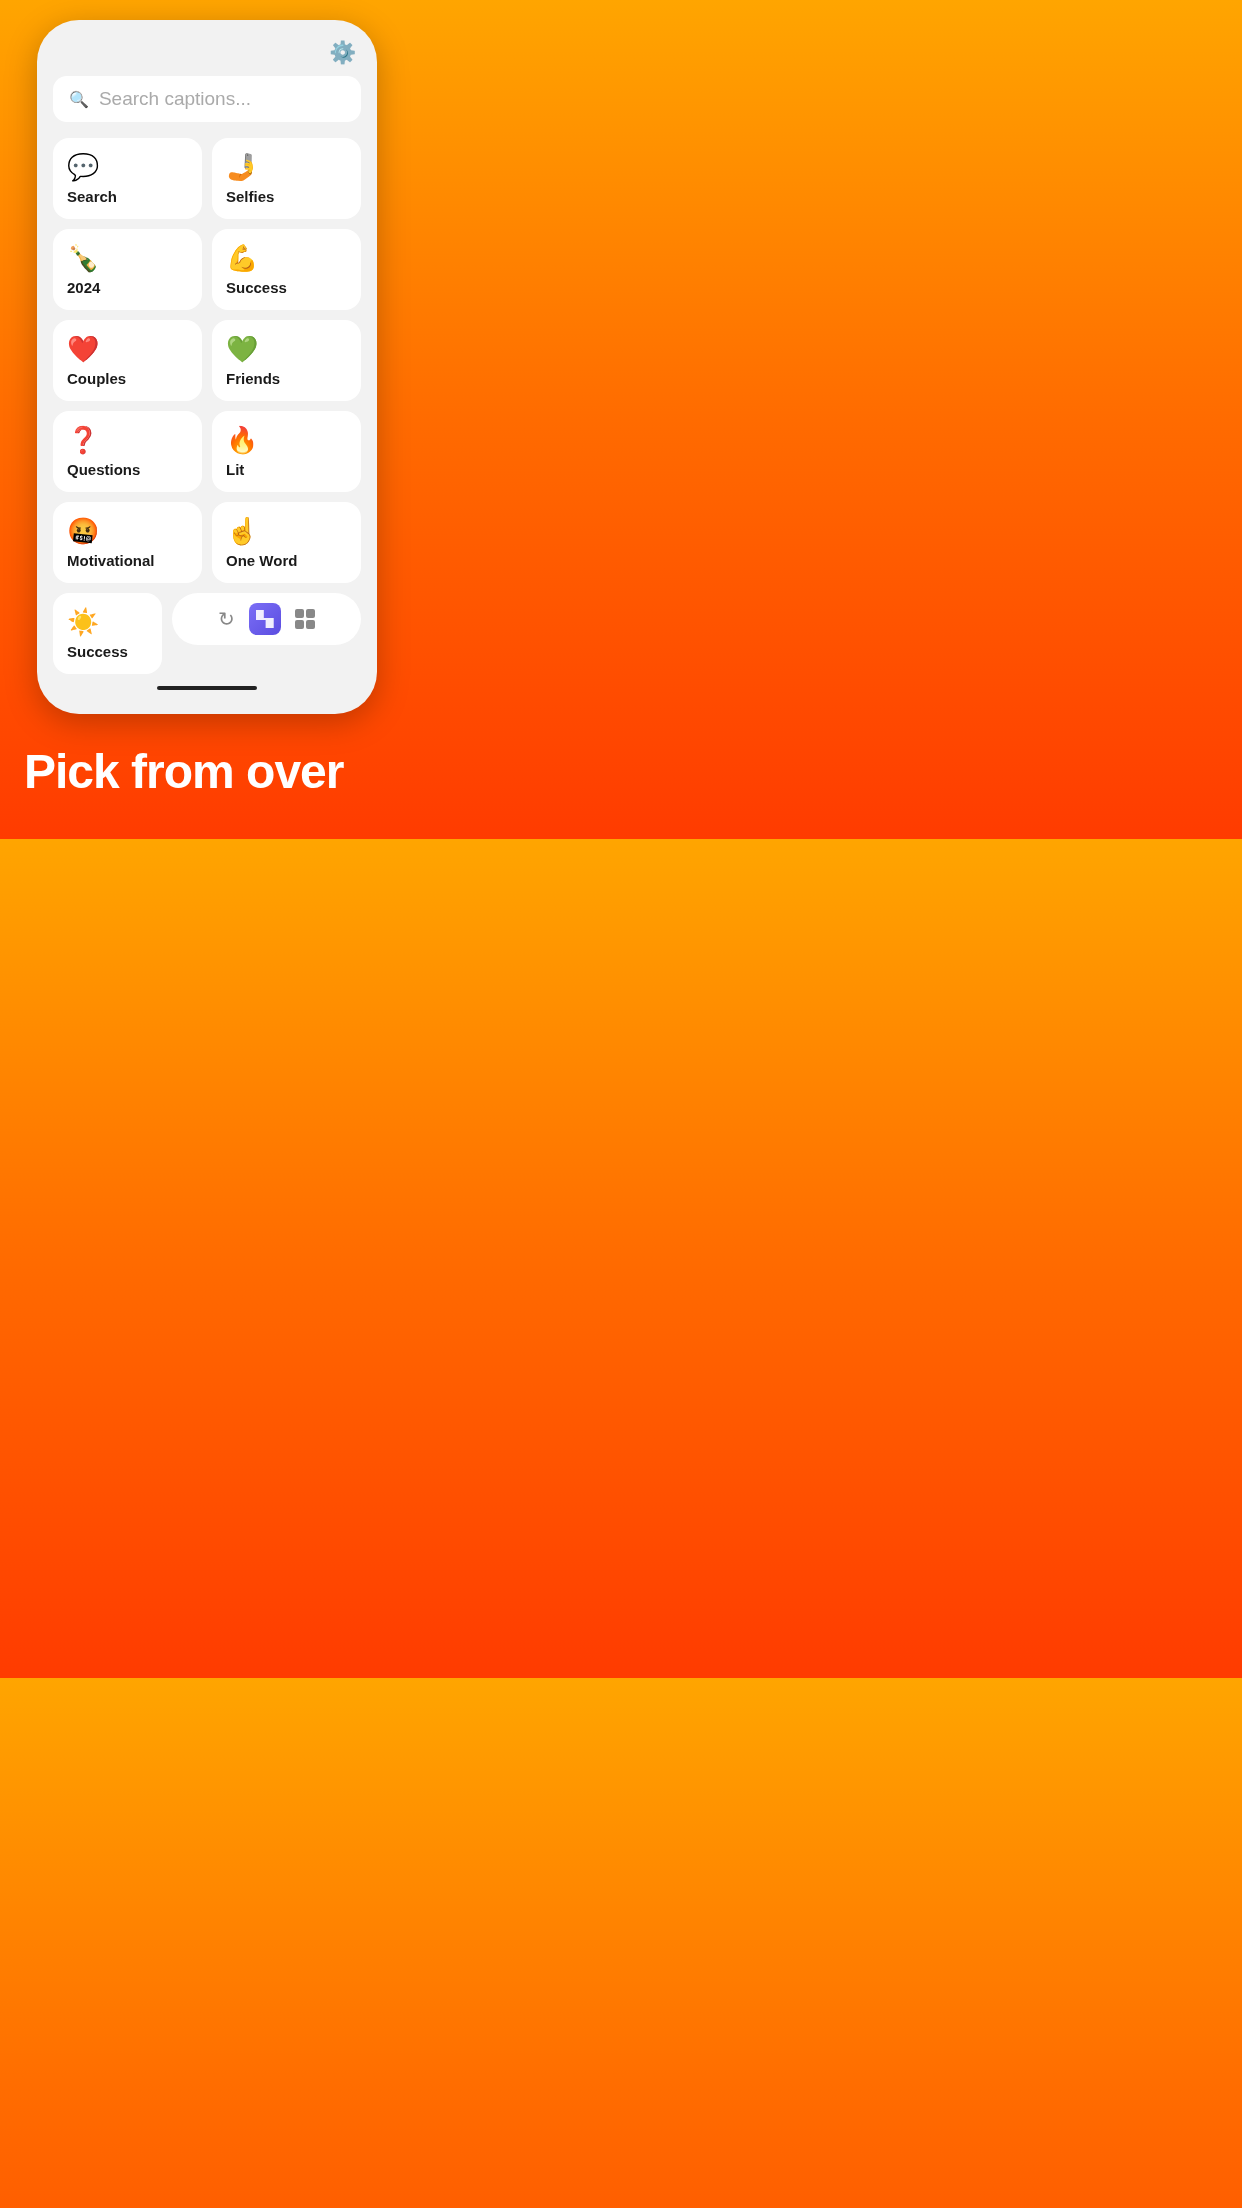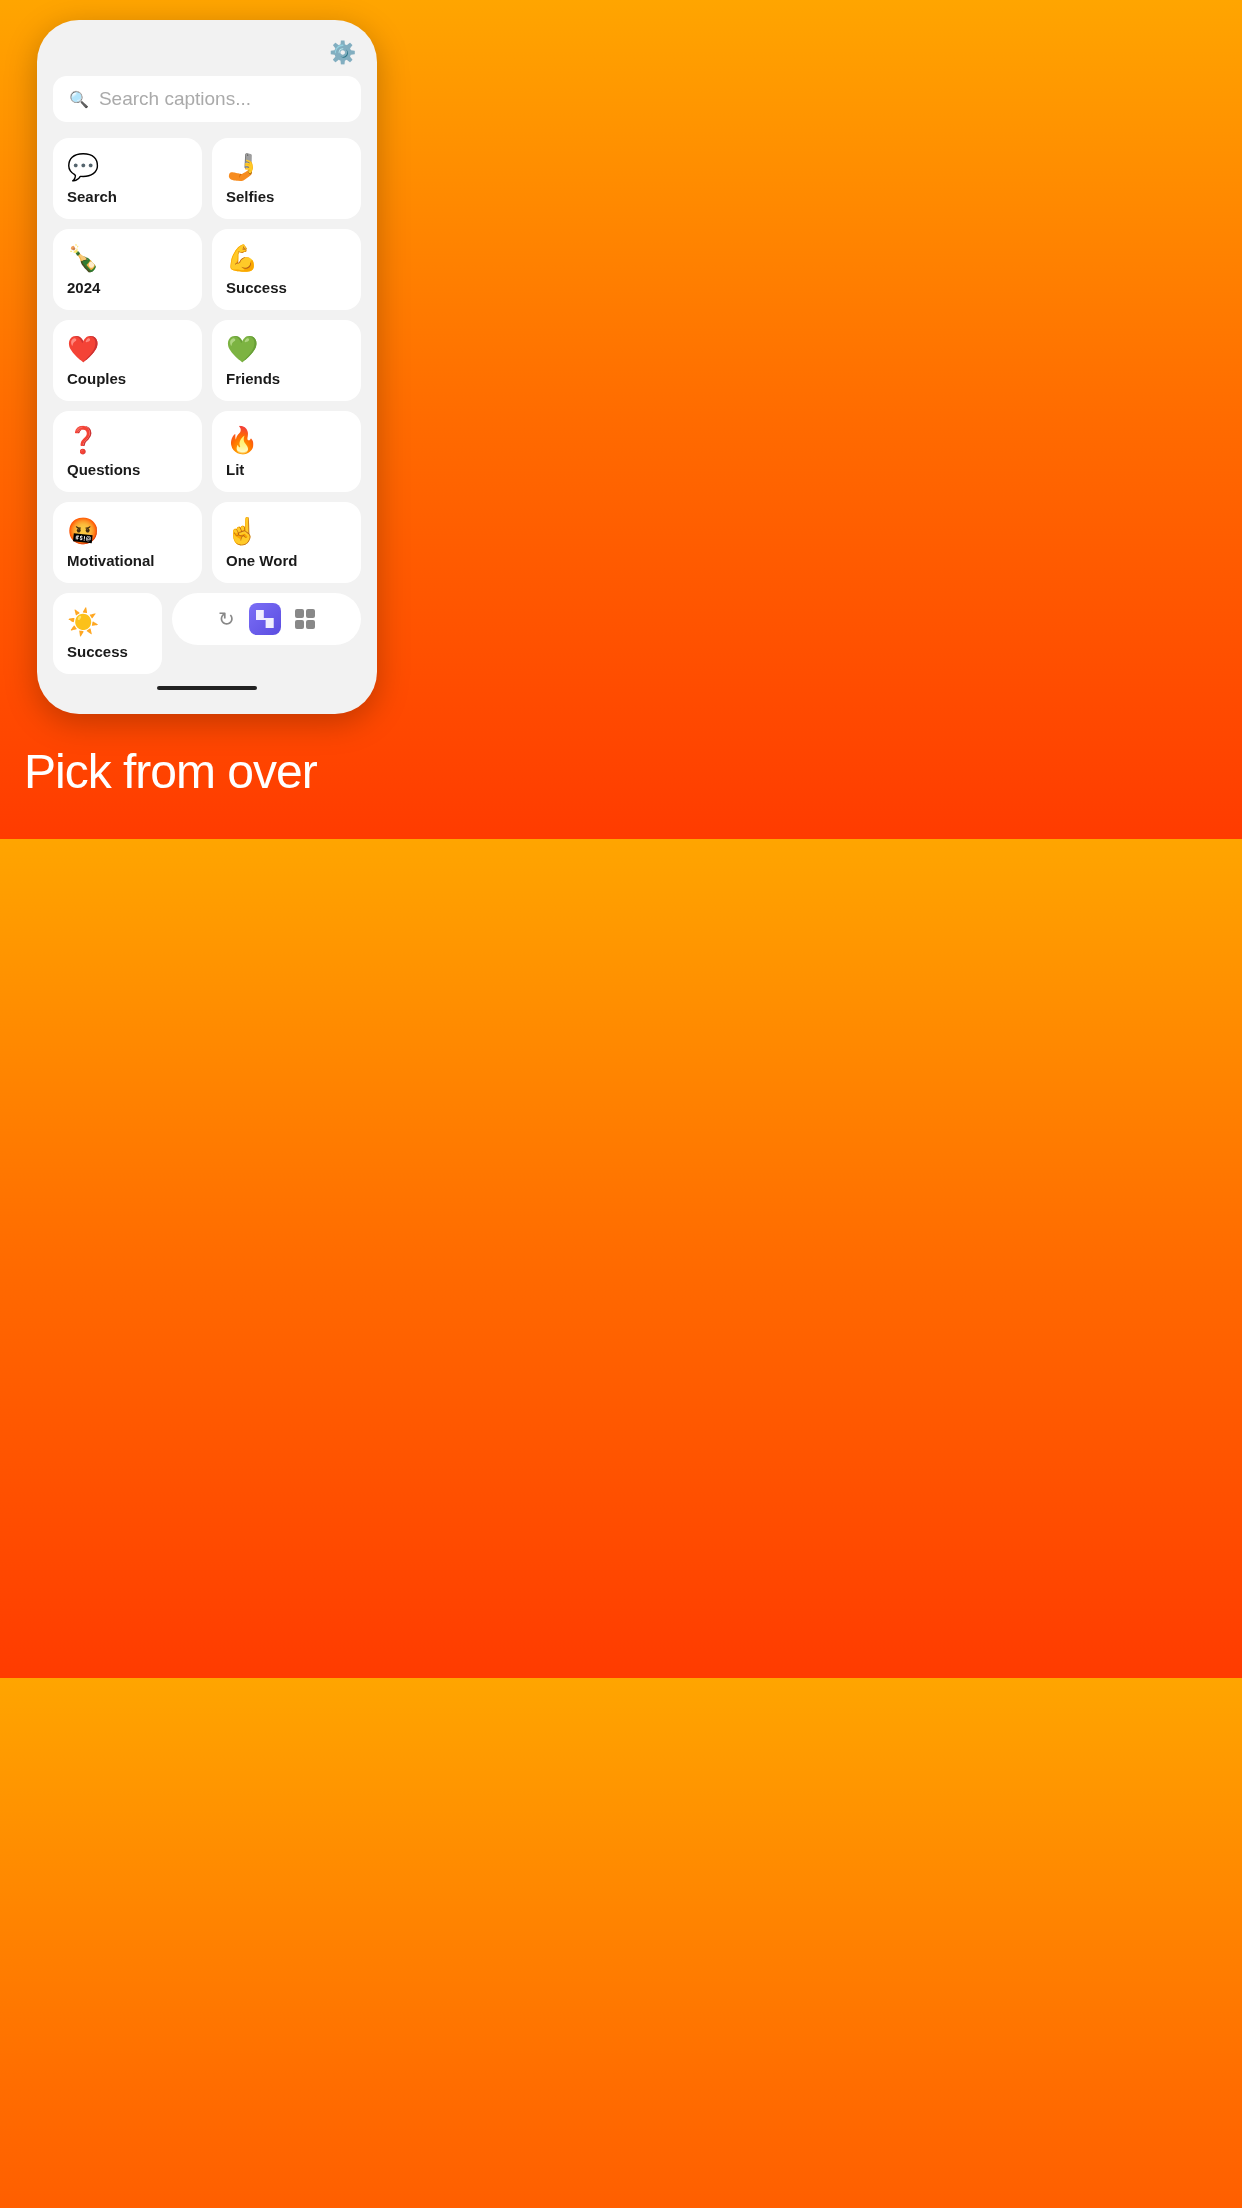--- a/index.html
+++ b/index.html
@@ -161,21 +161,21 @@
     }
 
     
     .bottom-text-section {
       padding: 32px 24px 40px;
       width: 100%;
     }
 
     .headline-text {
       font-size: 48px;
-      font-weight: 400;
+      font-weight: 700;
       color: white;
       line-height: 1.1;
       letter-spacing: -1px;
     }
   </style>
 </head>
 <body>
 
 <div class="phone-shell">
 

